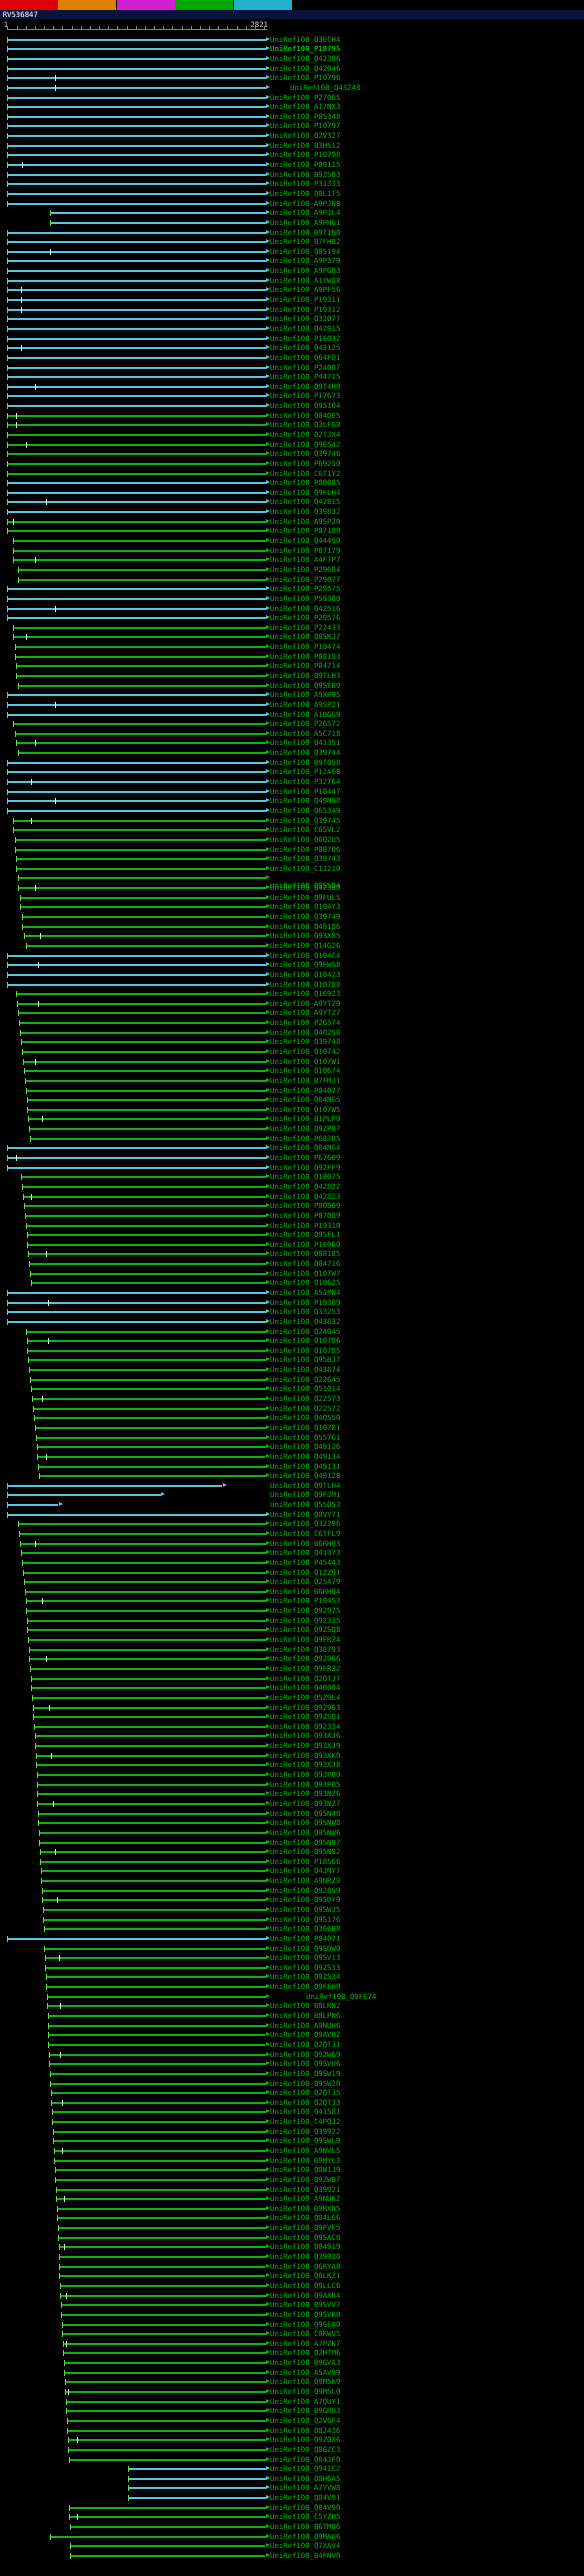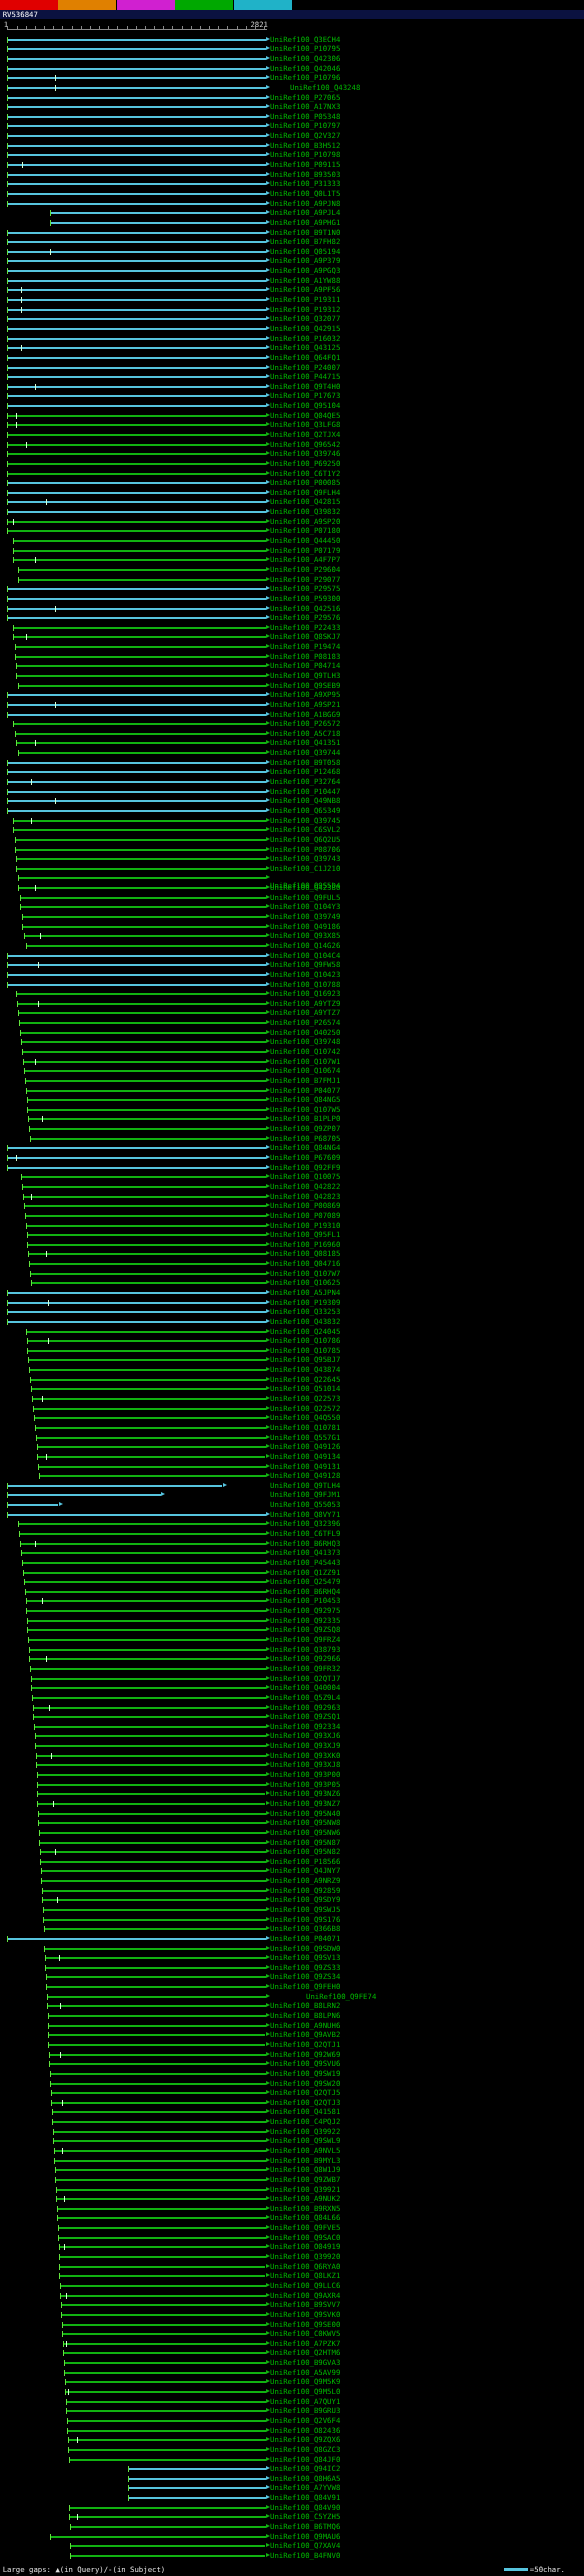--- a/index.html
+++ b/index.html
@@ -93,21 +93,21 @@
       <div class="row" style="top: 35px;">
         <div class="bar" style="left: 7.3px; width: 259px; background: rgb(86, 196, 222);"></div>
         <div class="cap" style="left: 7.3px; background: rgb(98, 226, 62);"></div>
         <div class="arrow" style="left: 266px; border-left-color: rgb(86, 196, 222);"></div>
         <div class="hitlabel" style="color: rgb(0, 184, 0);">UniRef100_Q3ECH4</div>
       </div>
       <div class="row" style="top: 44px;">
         <div class="bar" style="left: 7.3px; width: 259px; background: rgb(86, 196, 222);"></div>
         <div class="cap" style="left: 7.3px; background: rgb(98, 226, 62);"></div>
         <div class="arrow" style="left: 266px; border-left-color: rgb(86, 196, 222);"></div>
-        <div class="hitlabel" style="color: rgb(0, 184, 0);">UniRef100_P10795</div>
+        <div class="hitlabel" style="color: rgb(0, 184, 0); font-weight: bold;">UniRef100_P10795</div>
       </div>
       <div class="row" style="top: 54px;">
         <div class="bar" style="left: 7.3px; width: 259px; background: rgb(86, 196, 222);"></div>
         <div class="cap" style="left: 7.3px; background: rgb(98, 226, 62);"></div>
         <div class="arrow" style="left: 266px; border-left-color: rgb(86, 196, 222);"></div>
         <div class="hitlabel" style="color: rgb(0, 184, 0);">UniRef100_Q42306</div>
       </div>
       <div class="row" style="top: 64px;">
         <div class="bar" style="left: 7.3px; width: 259px; background: rgb(86, 196, 222);"></div>
         <div class="cap" style="left: 7.3px; background: rgb(98, 226, 62);"></div>
@@ -1712,21 +1712,14 @@
         <div class="hitlabel" style="color: rgb(0, 184, 0);">UniRef100_Q7XAV4</div>
       </div>
       <div class="row" style="top: 2551px;">
         <div class="bar" style="left: 70px; width: 195px; background: rgb(17, 178, 17);"></div>
         <div class="cap" style="left: 70px; background: rgb(98, 226, 62);"></div>
         <div class="arrow" style="left: 266px; border-left-color: rgb(17, 178, 17);"></div>
         <div class="hitlabel" style="color: rgb(0, 184, 0);">UniRef100_B4FNV0</div>
       </div>
     </div>
 
-  <div id="footer">
-    <span id="gaps-legend">Large gaps: ▲(in Query)/-(in Subject)</span>
-    <span id="scale-legend">
-      <span id="scale-dash"></span>
-      <span>=50char.</span>
-    </span>
-  </div>
 </div>
 
 
 </body></html>

